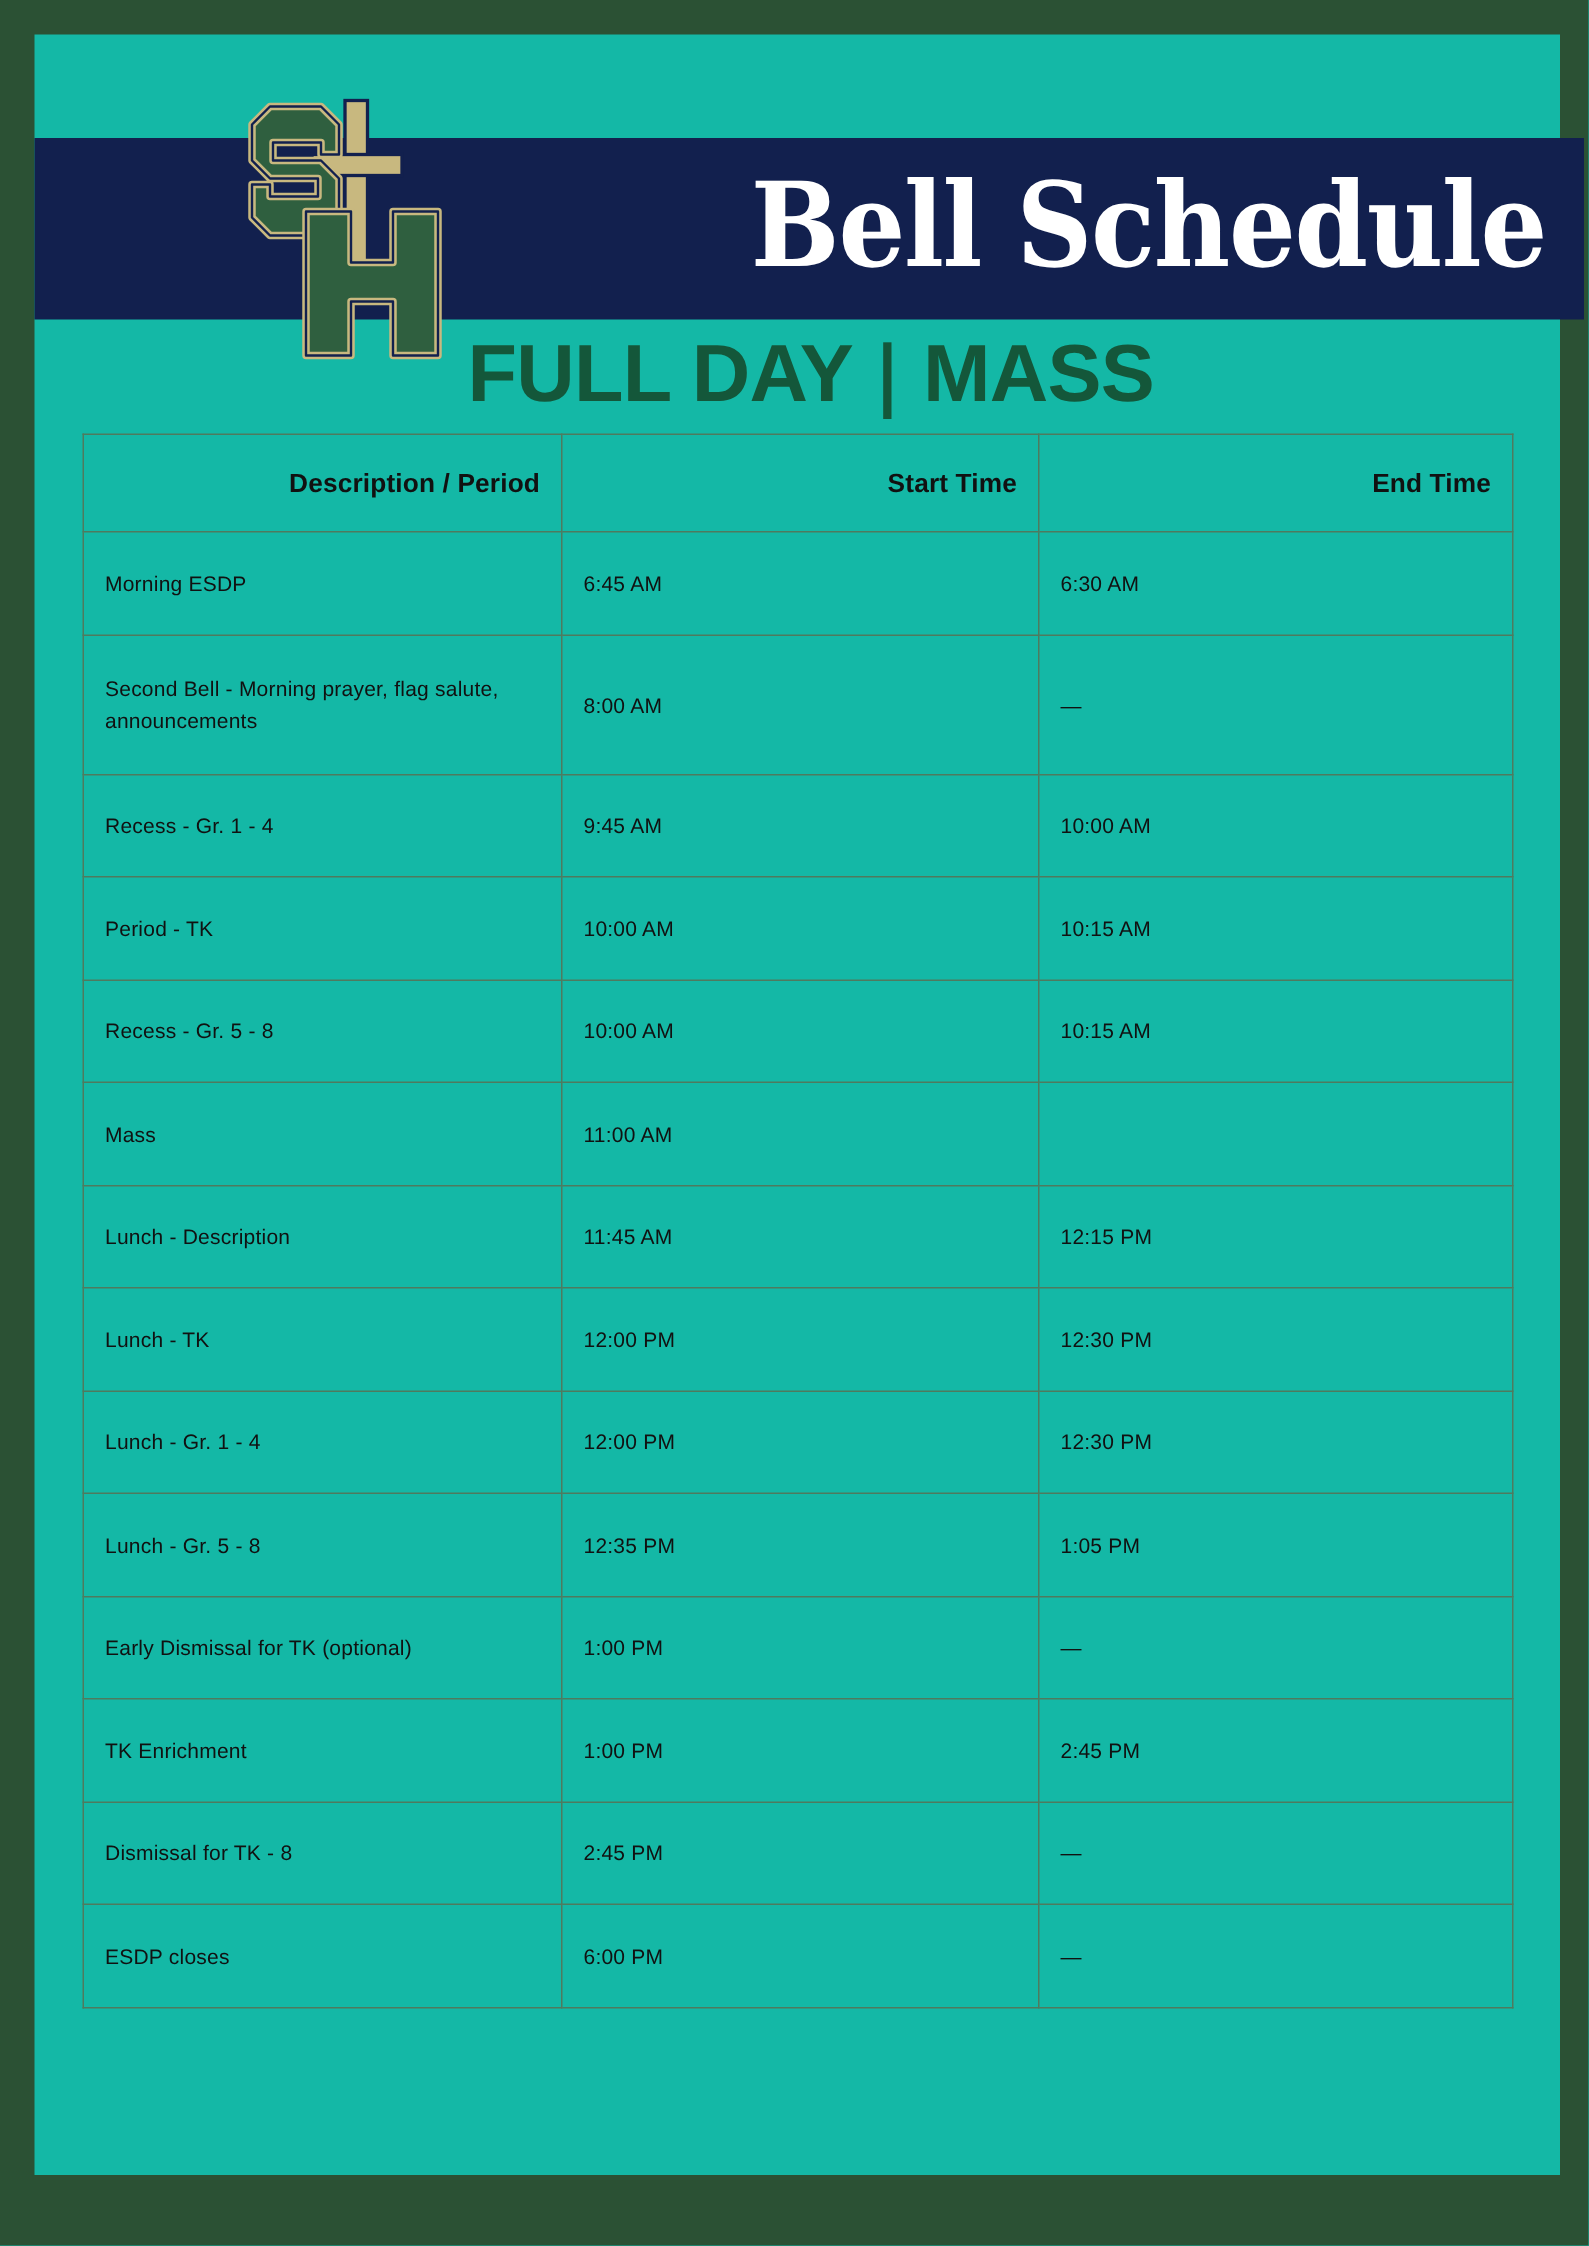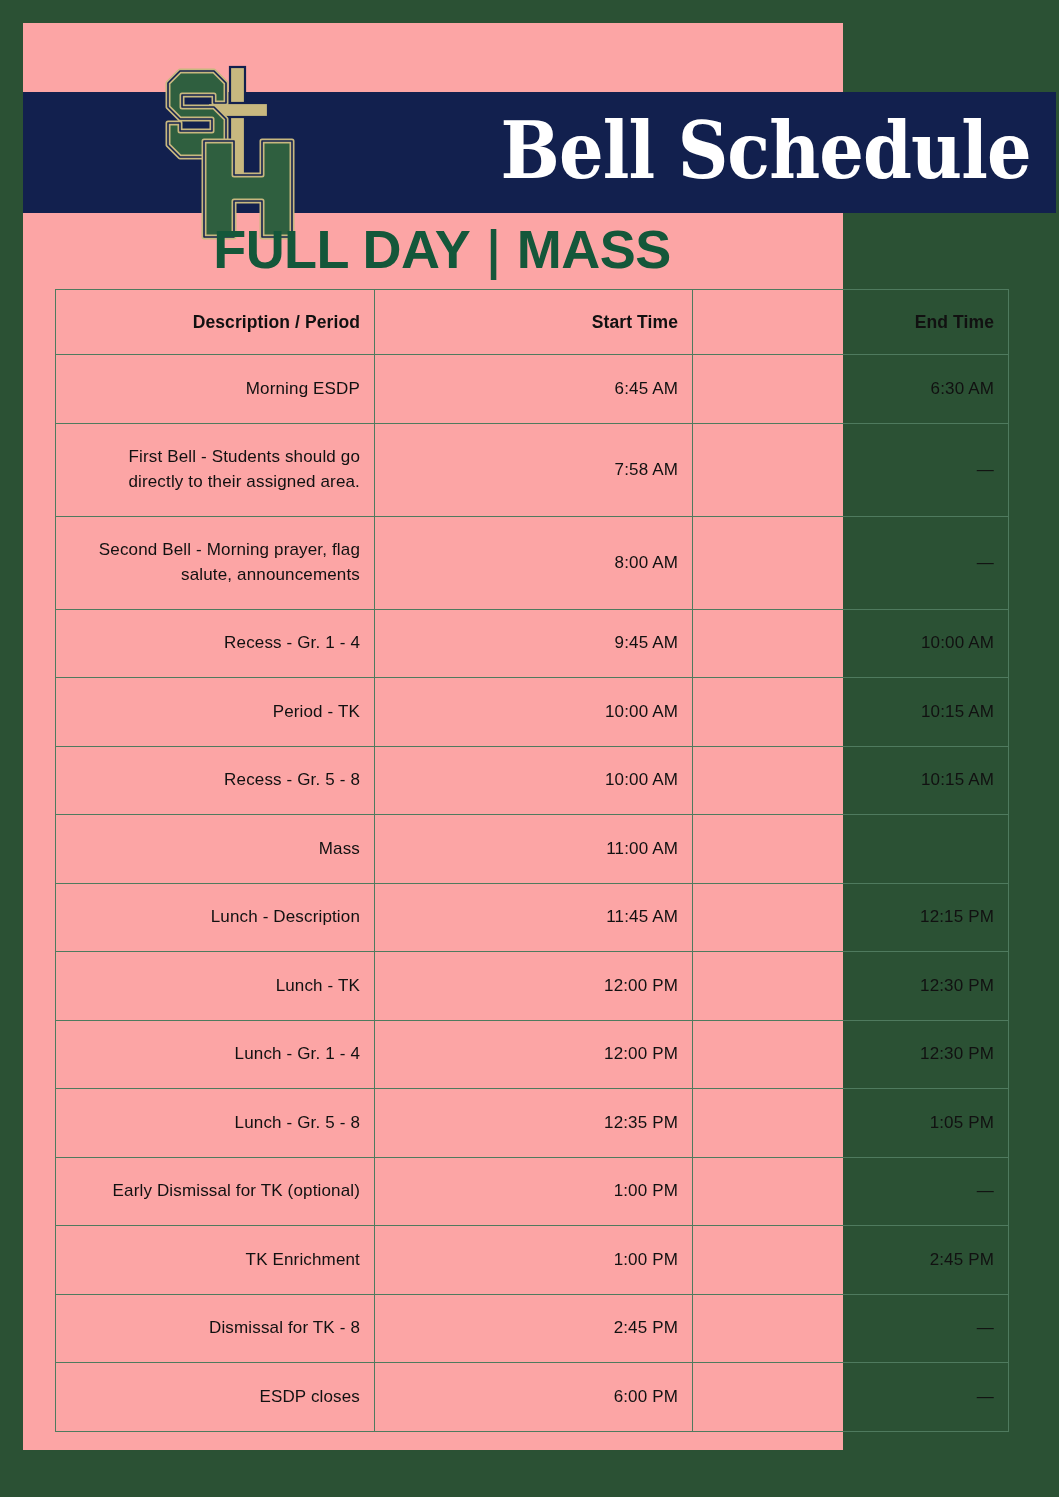--- a/index.html
+++ b/index.html
@@ -12,23 +12,23 @@
     background: #2b5134;
     font-family: "Liberation Sans", sans-serif;
     overflow: hidden;
   }
 
   
   .page {
     position: absolute;
     left: 23px;
     top: 23px;
-    width: 820px;
+    width: 1017px;
     height: 1427px;
-    background: #fca5a5;
+    background: #14b8a6;
   }
 
   
   .banner {
     position: absolute;
     left: 0;
     top: 69px;
     width: 1033px;
     height: 121px;
     background: #12204e;
@@ -109,24 +109,23 @@
   }
   table.sched th {
     height: 64px;
     font-size: 17.5px;
     font-weight: bold;
     letter-spacing: 0.1px;
     text-align: right;
   }
   table.sched td {
     height: 67.5px;
-    font-size: 17px;
+    font-size: 14px;
     font-weight: normal;
     letter-spacing: 0.15px;
-    text-align: right;
   }
   table.sched td.desc-2line {
     line-height: 1.45;
   }
   table.sched tr.tall td { height: 92px; }
 </style>
 </head>
 <body>
 
 <div class="page">
@@ -171,25 +170,20 @@
           <th>End Time</th>
         </tr>
       </thead>
       <tbody id="sched-body">
           <tr>
             <td>Morning ESDP</td>
             <td>6:45 AM</td>
             <td>6:30 AM</td>
           </tr>
           <tr class="tall">
-            <td class="desc-2line">First Bell - Students should go directly to their assigned area.</td>
-            <td>7:58 AM</td>
-            <td>—</td>
-          </tr>
-          <tr class="tall">
             <td class="desc-2line">Second Bell - Morning prayer, flag salute, announcements</td>
             <td>8:00 AM</td>
             <td>—</td>
           </tr>
           <tr>
             <td>Recess - Gr. 1 - 4</td>
             <td>9:45 AM</td>
             <td>10:00 AM</td>
           </tr>
           <tr>

